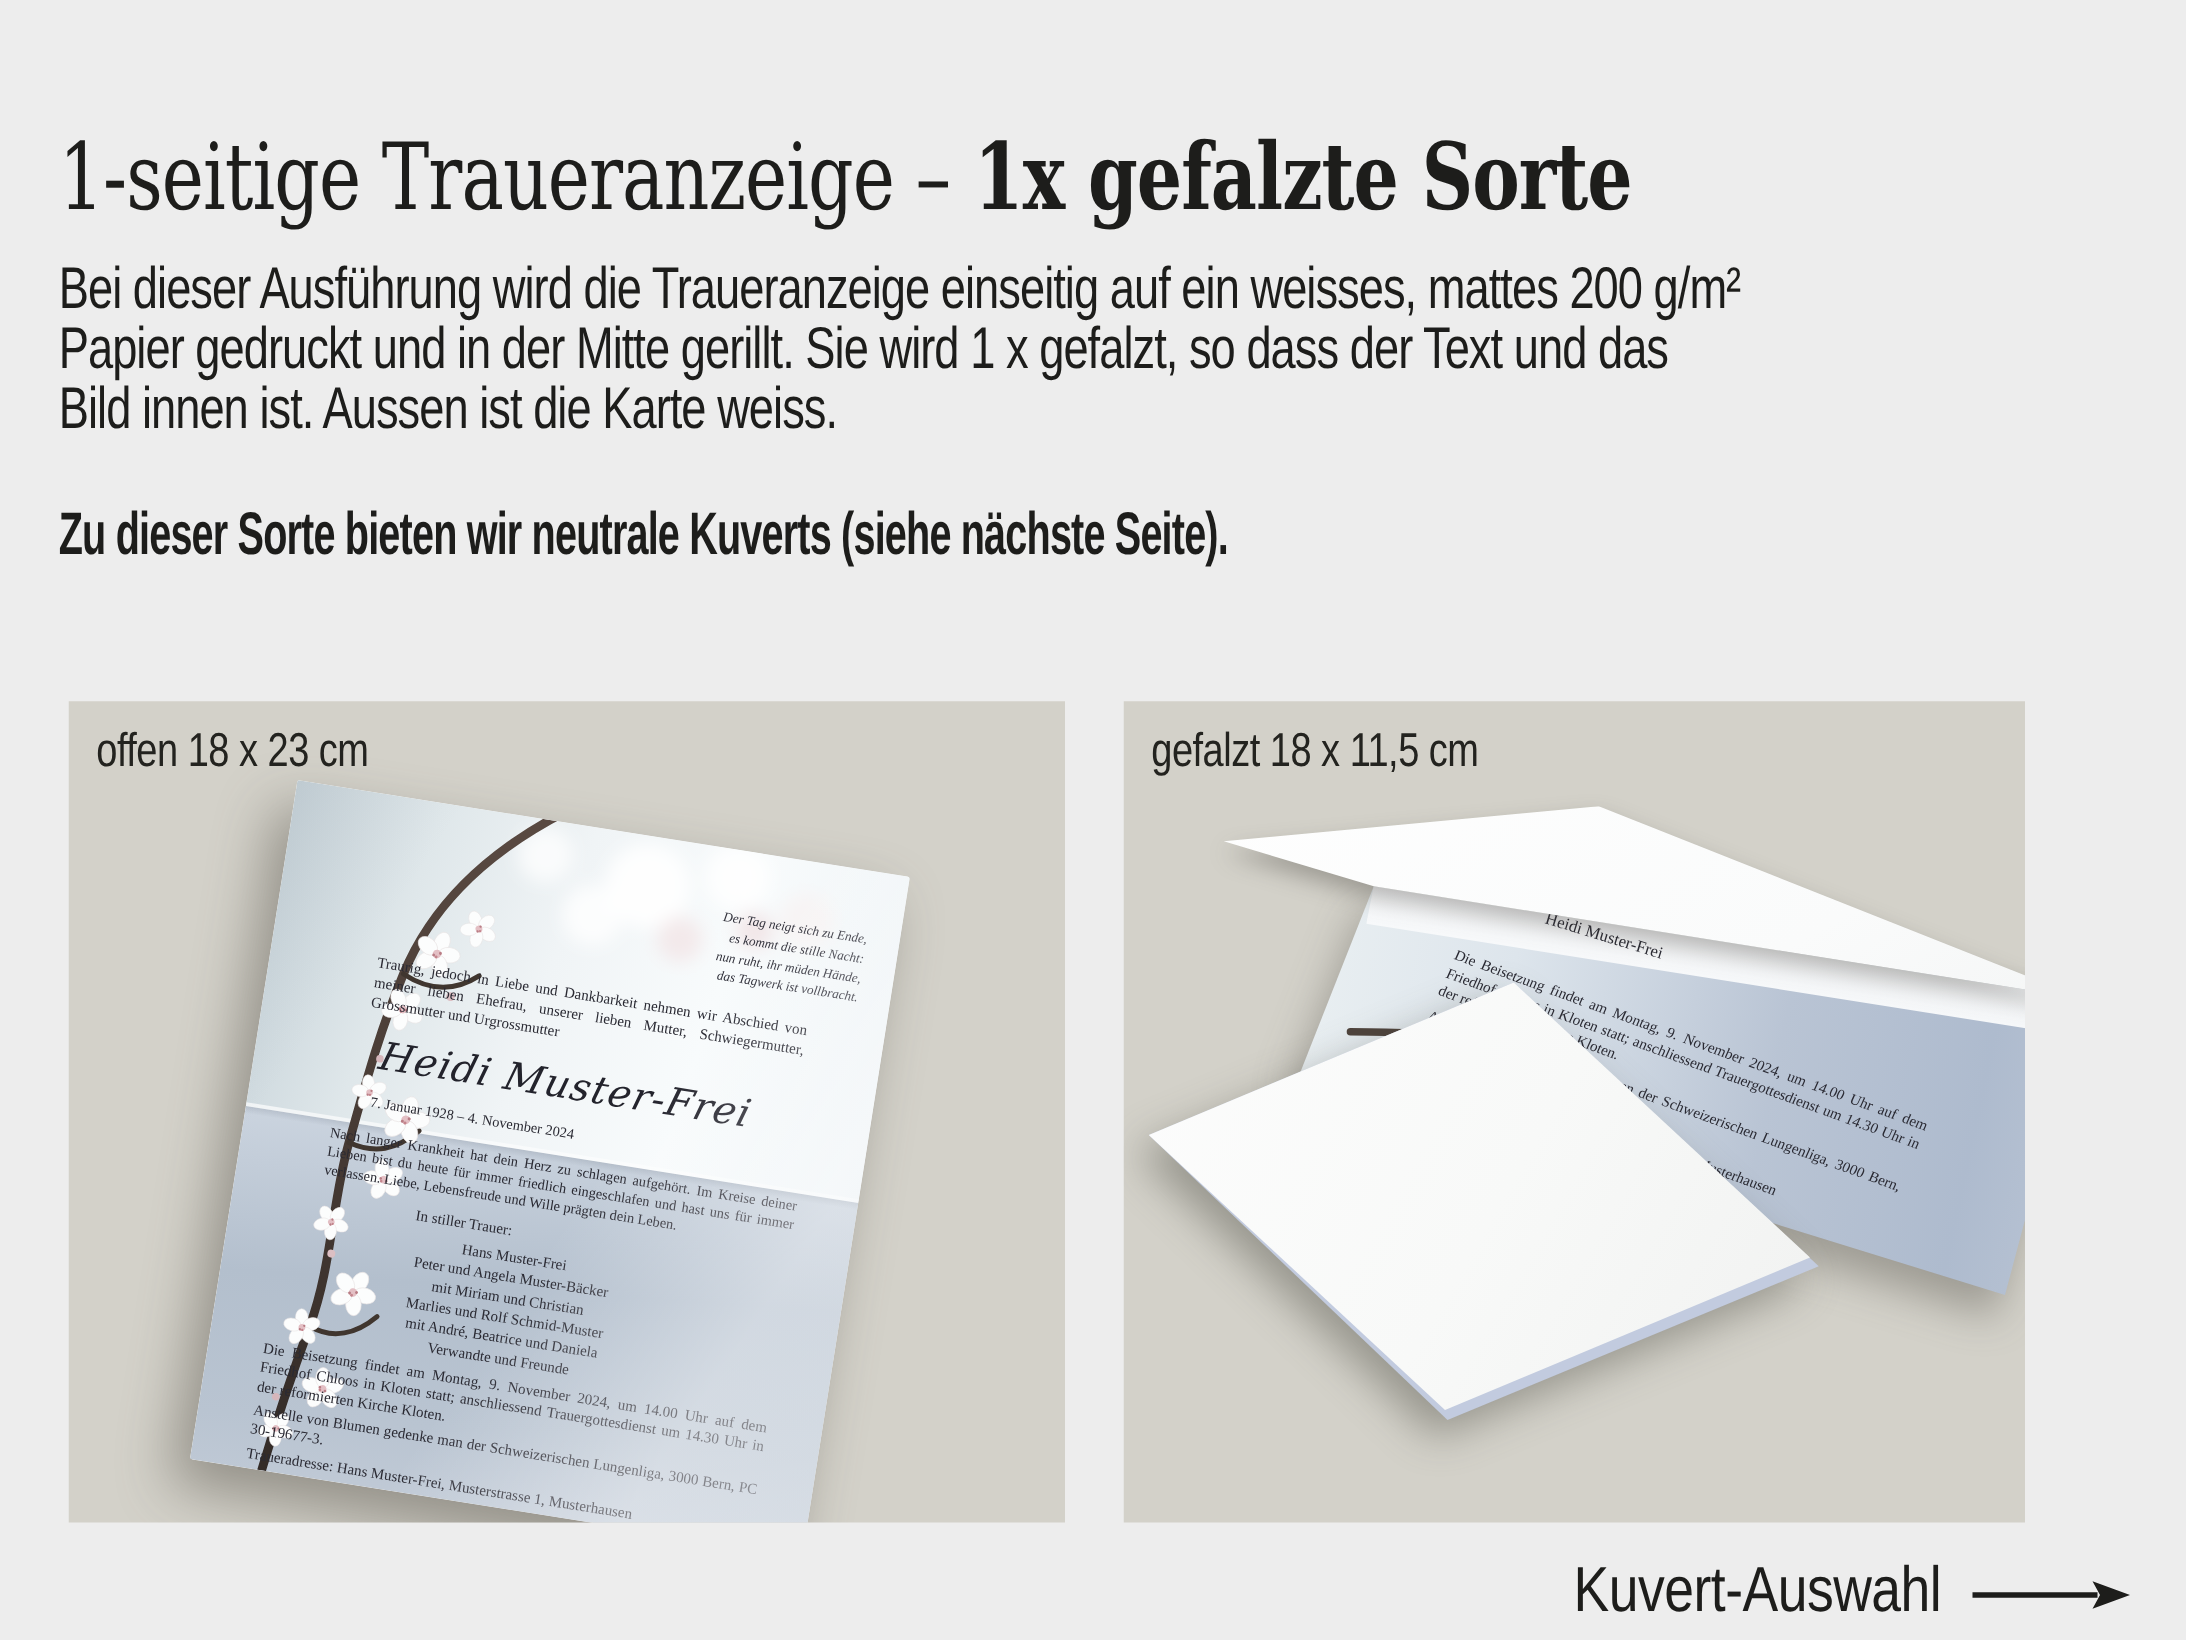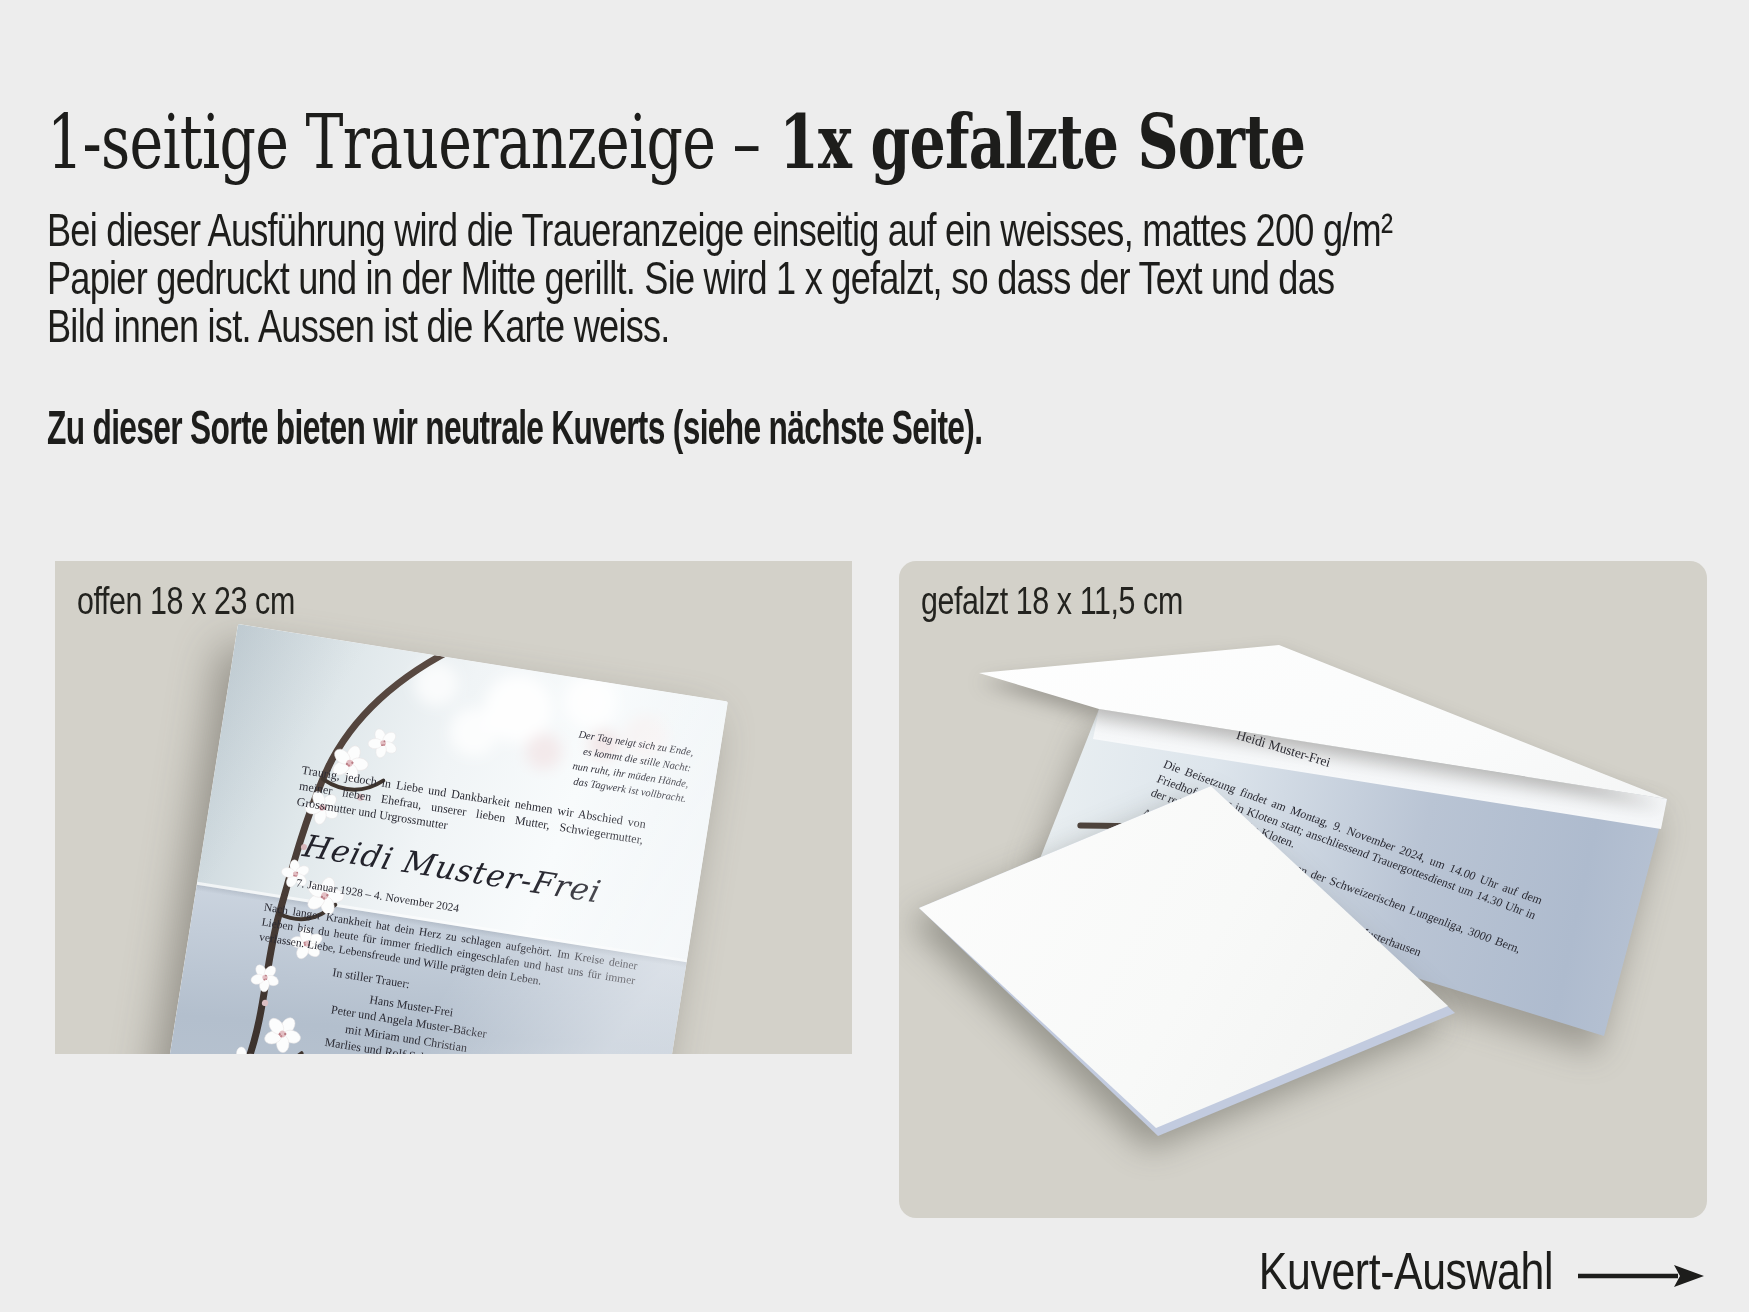--- a/index.html
+++ b/index.html
@@ -32,22 +32,22 @@
     left:47px;top:403px;
     font-size:48px;line-height:50px;font-weight:700;letter-spacing:-1px;
     transform:scaleX(0.66);transform-origin:left top;
     white-space:nowrap;
   }
 
   
   .panel{
     background:#d3d1c9;overflow:hidden;
   }
-  .panel-left{left:55px;top:561px;width:797px;height:493px;}
-  .panel-right{left:899px;top:561px;width:808px;height:657px;border-radius:17px;}
+  .panel-left{left:55px;top:561px;width:797px;height:657px;}
+  .panel-right{left:899px;top:561px;width:721px;height:657px;}
   .panel-label{
     position:absolute;left:22px;top:18px;
     font-size:38px;line-height:44px;letter-spacing:-0.5px;color:#23231f;
     transform:scaleX(0.8);transform-origin:left top;
     white-space:nowrap;
   }
 
   
   .open-card-wrap{position:absolute;left:0;top:0;width:797px;height:657px;
     filter:drop-shadow(-16px 20px 22px rgba(70,66,58,0.45));}

